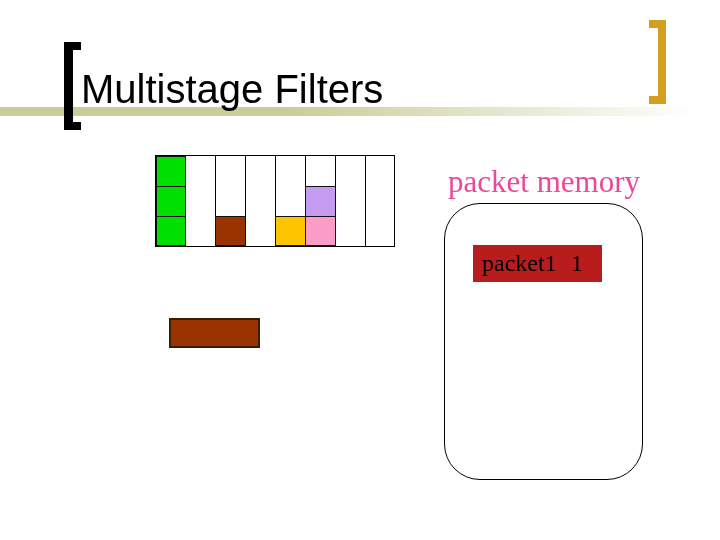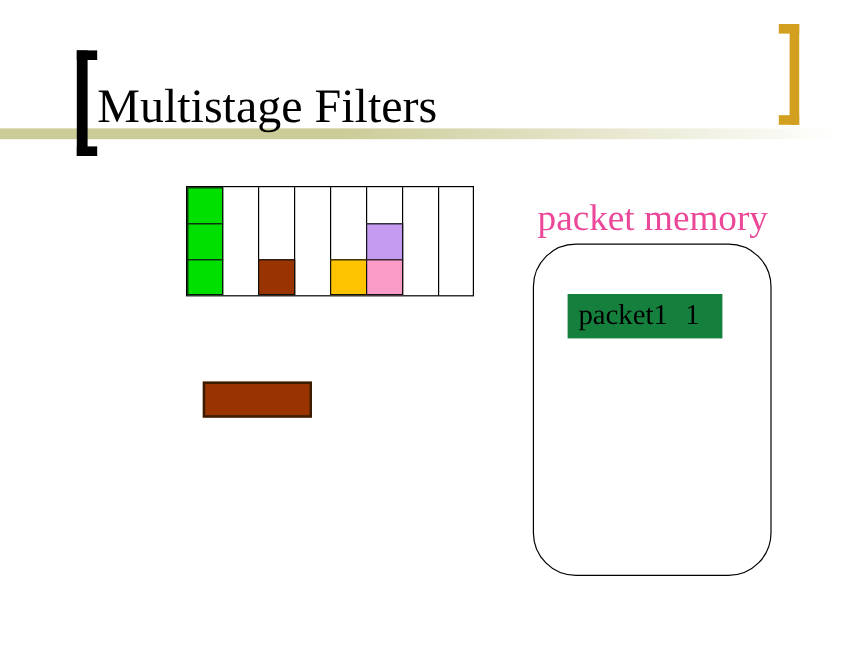--- a/index.html
+++ b/index.html
@@ -13,21 +13,21 @@
   #band {
     position:absolute; left:0; top:107px; width:720px; height:9px;
   }
   #left-bracket {
     position:absolute; left:64px; top:42px; width:17px; height:88px;
     border-left:9px solid #000; border-top:8px solid #000; border-bottom:8px solid #000;
     box-sizing:border-box;
   }
   #title {
     position:absolute; left:81px; top:69px;
-    font-size:40px; line-height:1; color:#000; white-space:nowrap;font-family:Liberation Serif, serif;
+    font-size:40px; line-height:1; color:#000; white-space:nowrap;
   }
   #right-bracket {
     position:absolute; left:649px; top:20px; width:17px; height:84px;
     box-sizing:border-box;
     border-right:8px solid #D2A01E; border-top:8px solid #D2A01E; border-bottom:8px solid #D2A01E;
   }
 
   
   #filter-grid {
     position:absolute; left:155px; top:155px; width:240px; height:92px;
@@ -94,18 +94,18 @@
       <div class="grid-cell" style="left: 149px; width: 31px; top: 30px; height: 31px; background: rgb(196, 155, 240);"></div>
       <div class="grid-cell" style="left: 149px; width: 31px; top: 60px; height: 30px; background: rgb(250, 155, 200);"></div>
     </div>
 
   <div id="flow-rect" style="background: rgb(153, 51, 0);"></div>
 
   <div id="packet-memory-label">packet memory</div>
 
   <div id="packet-memory-box"></div>
 
-  <div id="packet-entry" style="background: #15803d;">
+  <div id="packet-entry" style="background: #b91c1c;">
     <span>packet1</span>
     <span>1</span>
   </div>
 
 </div>
 
 </body></html>

